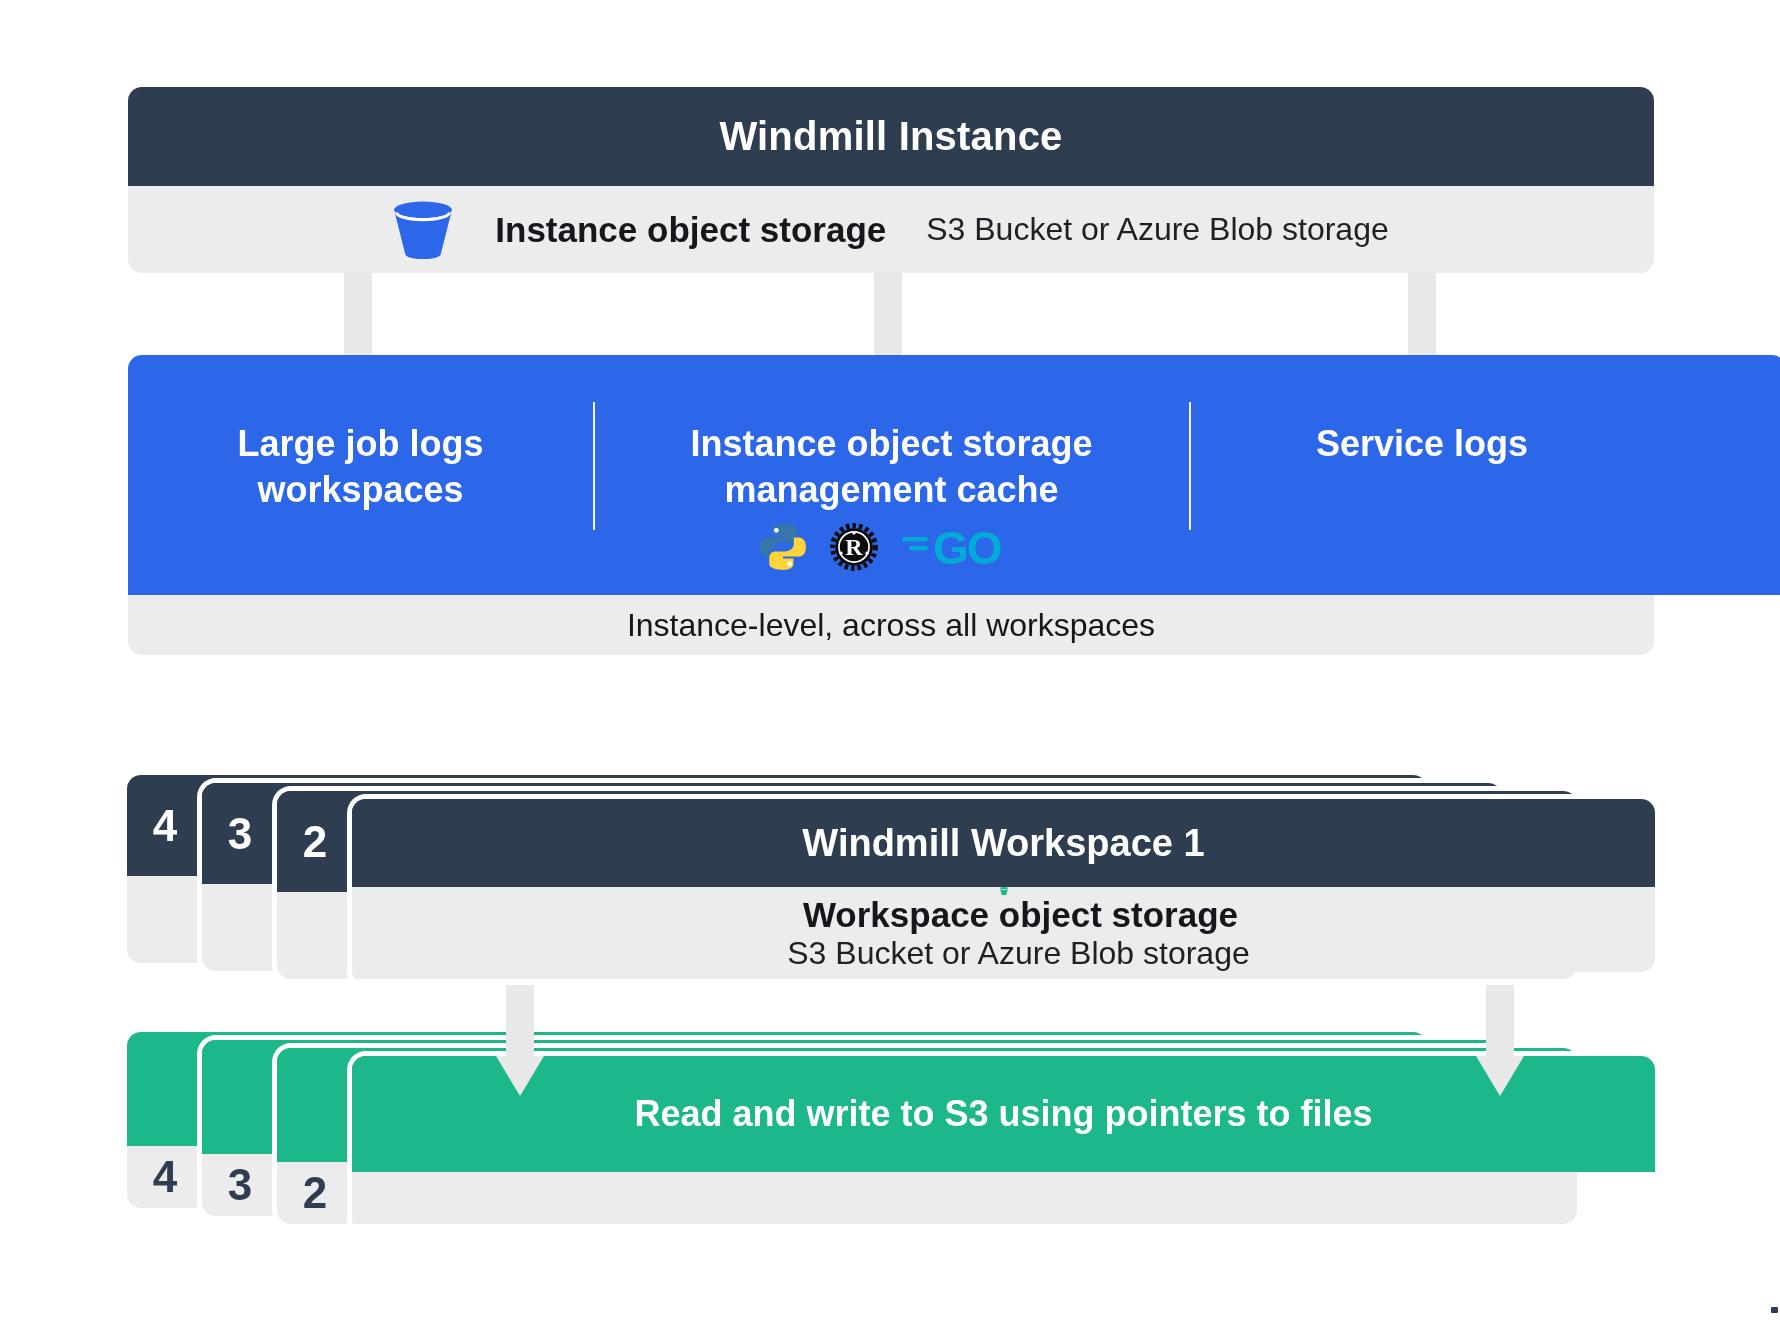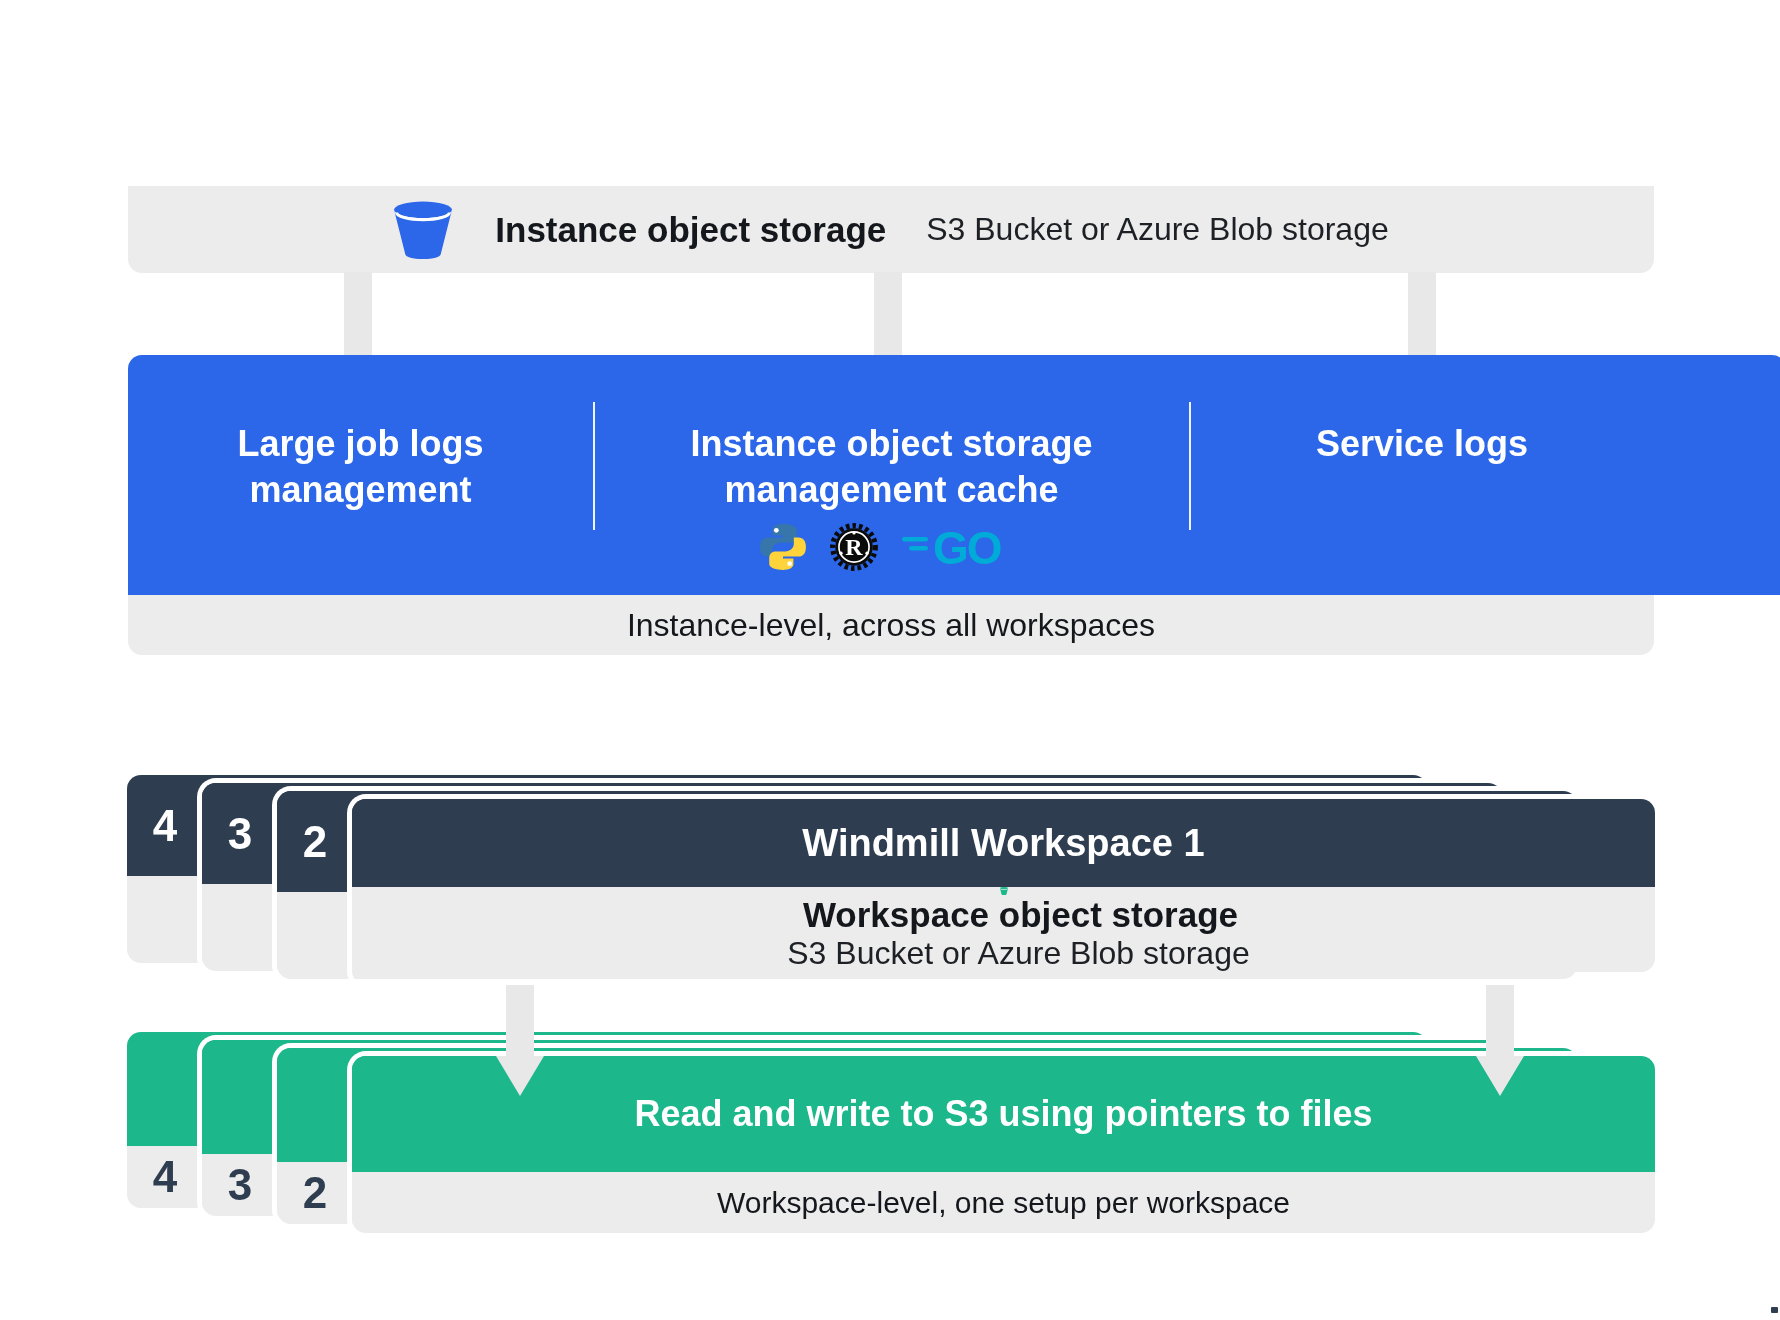--- a/index.html
+++ b/index.html
@@ -69,20 +69,23 @@
   .g-main-foot{height:61px;background:var(--panel);border-radius:0 0 14px 14px;
     display:flex;align-items:center;justify-content:center;font-size:30px;color:var(--ink);}
 
   .corner-dot{position:absolute;left:1771px;top:1307px;width:7px;height:6px;background:var(--navy);border-radius:1px;}
 </style>
 </head>
 <body>
 
 <div id="stage">
 
+  <div class="inst-header">
+    <div class="title">Windmill Instance</div>
+  </div>
 
   <div class="storage-row">
     <svg class="bucket bucket-blue" width="60" height="58" viewBox="0 0 58 56">
       <ellipse cx="29" cy="8.5" rx="28" ry="8" fill="currentColor"></ellipse>
       <path d="M1 8.5 L11.5 50 q0 6 17.5 6 q17.5 0 17.5 -6 L57 8.5 q0 8.5 -28 8.5 q-28 0 -28 -8.5 Z" fill="currentColor"></path>
       <path d="M3.5 11 a 25.5 7 0 0 0 51 0" fill="none" stroke="#fff" stroke-width="3"></path>
     </svg>
     <span class="storage-label">Instance object storage</span>
     <span class="storage-detail">S3 Bucket or Azure Blob storage</span>
   </div>
@@ -90,21 +93,21 @@
   <div class="arrow-bar" style="left:344px;top:272px;height:88px;"></div>
   <div class="arrow-head" style="left:334px;top:355px;"></div>
   <div class="arrow-bar" style="left:874px;top:272px;height:88px;"></div>
   <div class="arrow-head" style="left:864px;top:355px;"></div>
   <div class="arrow-bar" style="left:1408px;top:272px;height:88px;"></div>
   <div class="arrow-head" style="left:1398px;top:355px;"></div>
 
   <div class="blue-box">
     <div class="feature-col fc-1">
       <div>Large job logs</div>
-      <div>management</div>
+      <div>workspaces</div>
     </div>
     <div class="col-divider cd-1"></div>
     <div class="feature-col fc-2">
       <div>Instance object storage</div>
       <div>management cache</div>
     </div>
     <div class="col-divider cd-2"></div>
     <div class="feature-col fc-3">
       <div>Service logs</div>
     </div>
@@ -192,19 +195,16 @@
     <div class="g-top"></div>
     <div class="g-foot">
         <span class="g-num">2</span>
       </div>
   </div>
 
   <div class="g-main">
     <div class="g-main-top">
       <span>Read and write to S3 using pointers to files</span>
     </div>
-    <div class="g-main-foot">
-      <span>Workspace-level, one setup per workspace</span>
-    </div>
   </div>
 
   <div class="corner-dot"></div>
 </div>
 
 </body></html>

